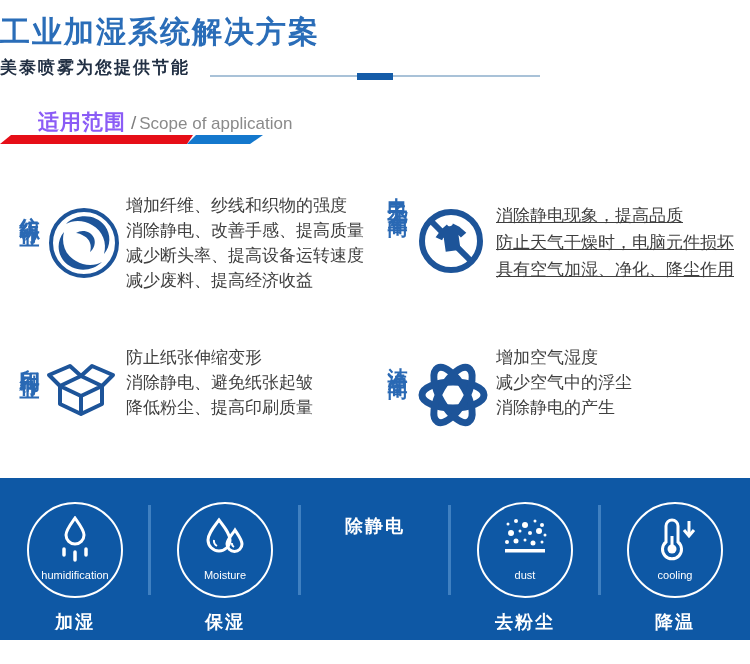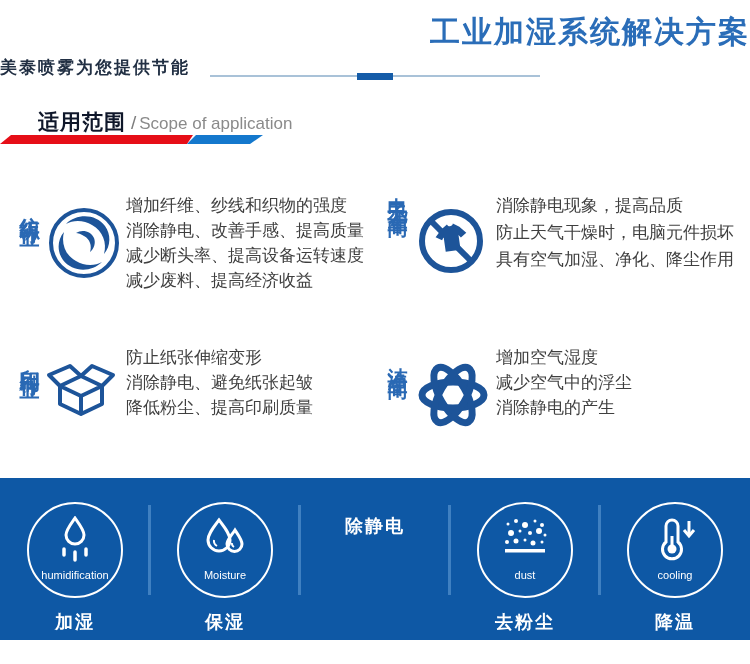--- a/index.html
+++ b/index.html
@@ -6,21 +6,21 @@
   html,body { background:#fff; }
   .page {
     position:relative; width:750px; height:664px; margin:0 auto;
     background:#ffffff; overflow:hidden;
     font-family:"Liberation Sans","DejaVu Sans",sans-serif;
   }
 
   
   .main-title {
     position:absolute; top:12px; left:0; width:750px;
-    text-align:right; font-size:30px; font-weight:bold;
+    text-align:left; font-size:30px; font-weight:bold;
     color:#2a6db8; letter-spacing:2px;
   }
   .sub-title {
     position:absolute; top:56px; left:0; width:750px;
     font-size:17px; font-weight:bold;
     color:#223044; letter-spacing:2px;
   }
   .title-divider {
     position:absolute; top:73px; left:210px; width:330px; height:7px;
   }
@@ -31,21 +31,21 @@
   .title-divider .thick {
     position:absolute; top:0; left:147px; width:36px; height:7px;
     background:#155ca8;
   }
 
   
   .section-header {
     position:absolute; top:108px; left:38px;
     display:flex; align-items:baseline; white-space:nowrap;
   }
-  .section-cn { font-size:21px; font-weight:bold; color:#0f172a; letter-spacing:1px; }
+  .section-cn { font-size:21px; font-weight:bold; color:#8b5cf6; letter-spacing:1px; }
   .section-slash { font-size:19px; color:#7c7c7c; margin:0 3px 0 5px; }
   .section-en { font-size:17px; color:#8a8a8a; }
   .section-stripe { position:absolute; top:135px; left:0; width:270px; height:9px; }
   .stripe-red {
     position:absolute; left:0; top:0; width:193px; height:9px; background:#e60e17;
     clip-path:polygon(11px 0, 193px 0, 187px 9px, 0 9px);
   }
   .stripe-blue {
     position:absolute; left:187px; top:0; width:76px; height:9px; background:#1478cd;
     clip-path:polygon(9px 0, 76px 0, 63px 9px, 0 9px);
@@ -130,21 +130,21 @@
   <div class="v-label" style="left:388px; top:182px;">电子无尘车间</div>
   <div class="q-icon" style="left:416px; top:206px;">
     <svg width="70" height="70" viewBox="0 0 70 70">
       <circle cx="35" cy="35" r="29" fill="none" stroke="#1d5499" stroke-width="6"></circle>
       <g transform="rotate(-8 35 33)">
         <path d="M27 22 L33 18 C 34 21 38 21 39 18 L45 22 L51 29 L45 33 L43 30 L43 45 L28 45 L28 30 L26 33 L20 29 Z" fill="#1d5499"></path>
       </g>
       <line x1="15" y1="15" x2="55" y2="55" stroke="#1d5499" stroke-width="6"></line>
     </svg>
   </div>
-  <div class="q-text" style="left:496px; top:192px; line-height:27px;">
+  <div class="q-text" style="left:496px; top:202px; line-height:27px;text-decoration:underline;">
     <div>消除静电现象，提高品质</div>
     <div>防止天气干燥时，电脑元件损坏</div>
     <div>具有空气加湿、净化、降尘作用</div>
   </div>
 
   <div class="v-label" style="left:20px; top:352px;">印刷行业</div>
   <div class="q-icon" style="left:44px; top:354px;">
     <svg width="74" height="74" viewBox="0 0 74 74">
       <g fill="none" stroke="#1d5499" stroke-width="4" stroke-linejoin="round">
         <path d="M16 32 L37 22 L58 32 L37 42 Z"></path>

